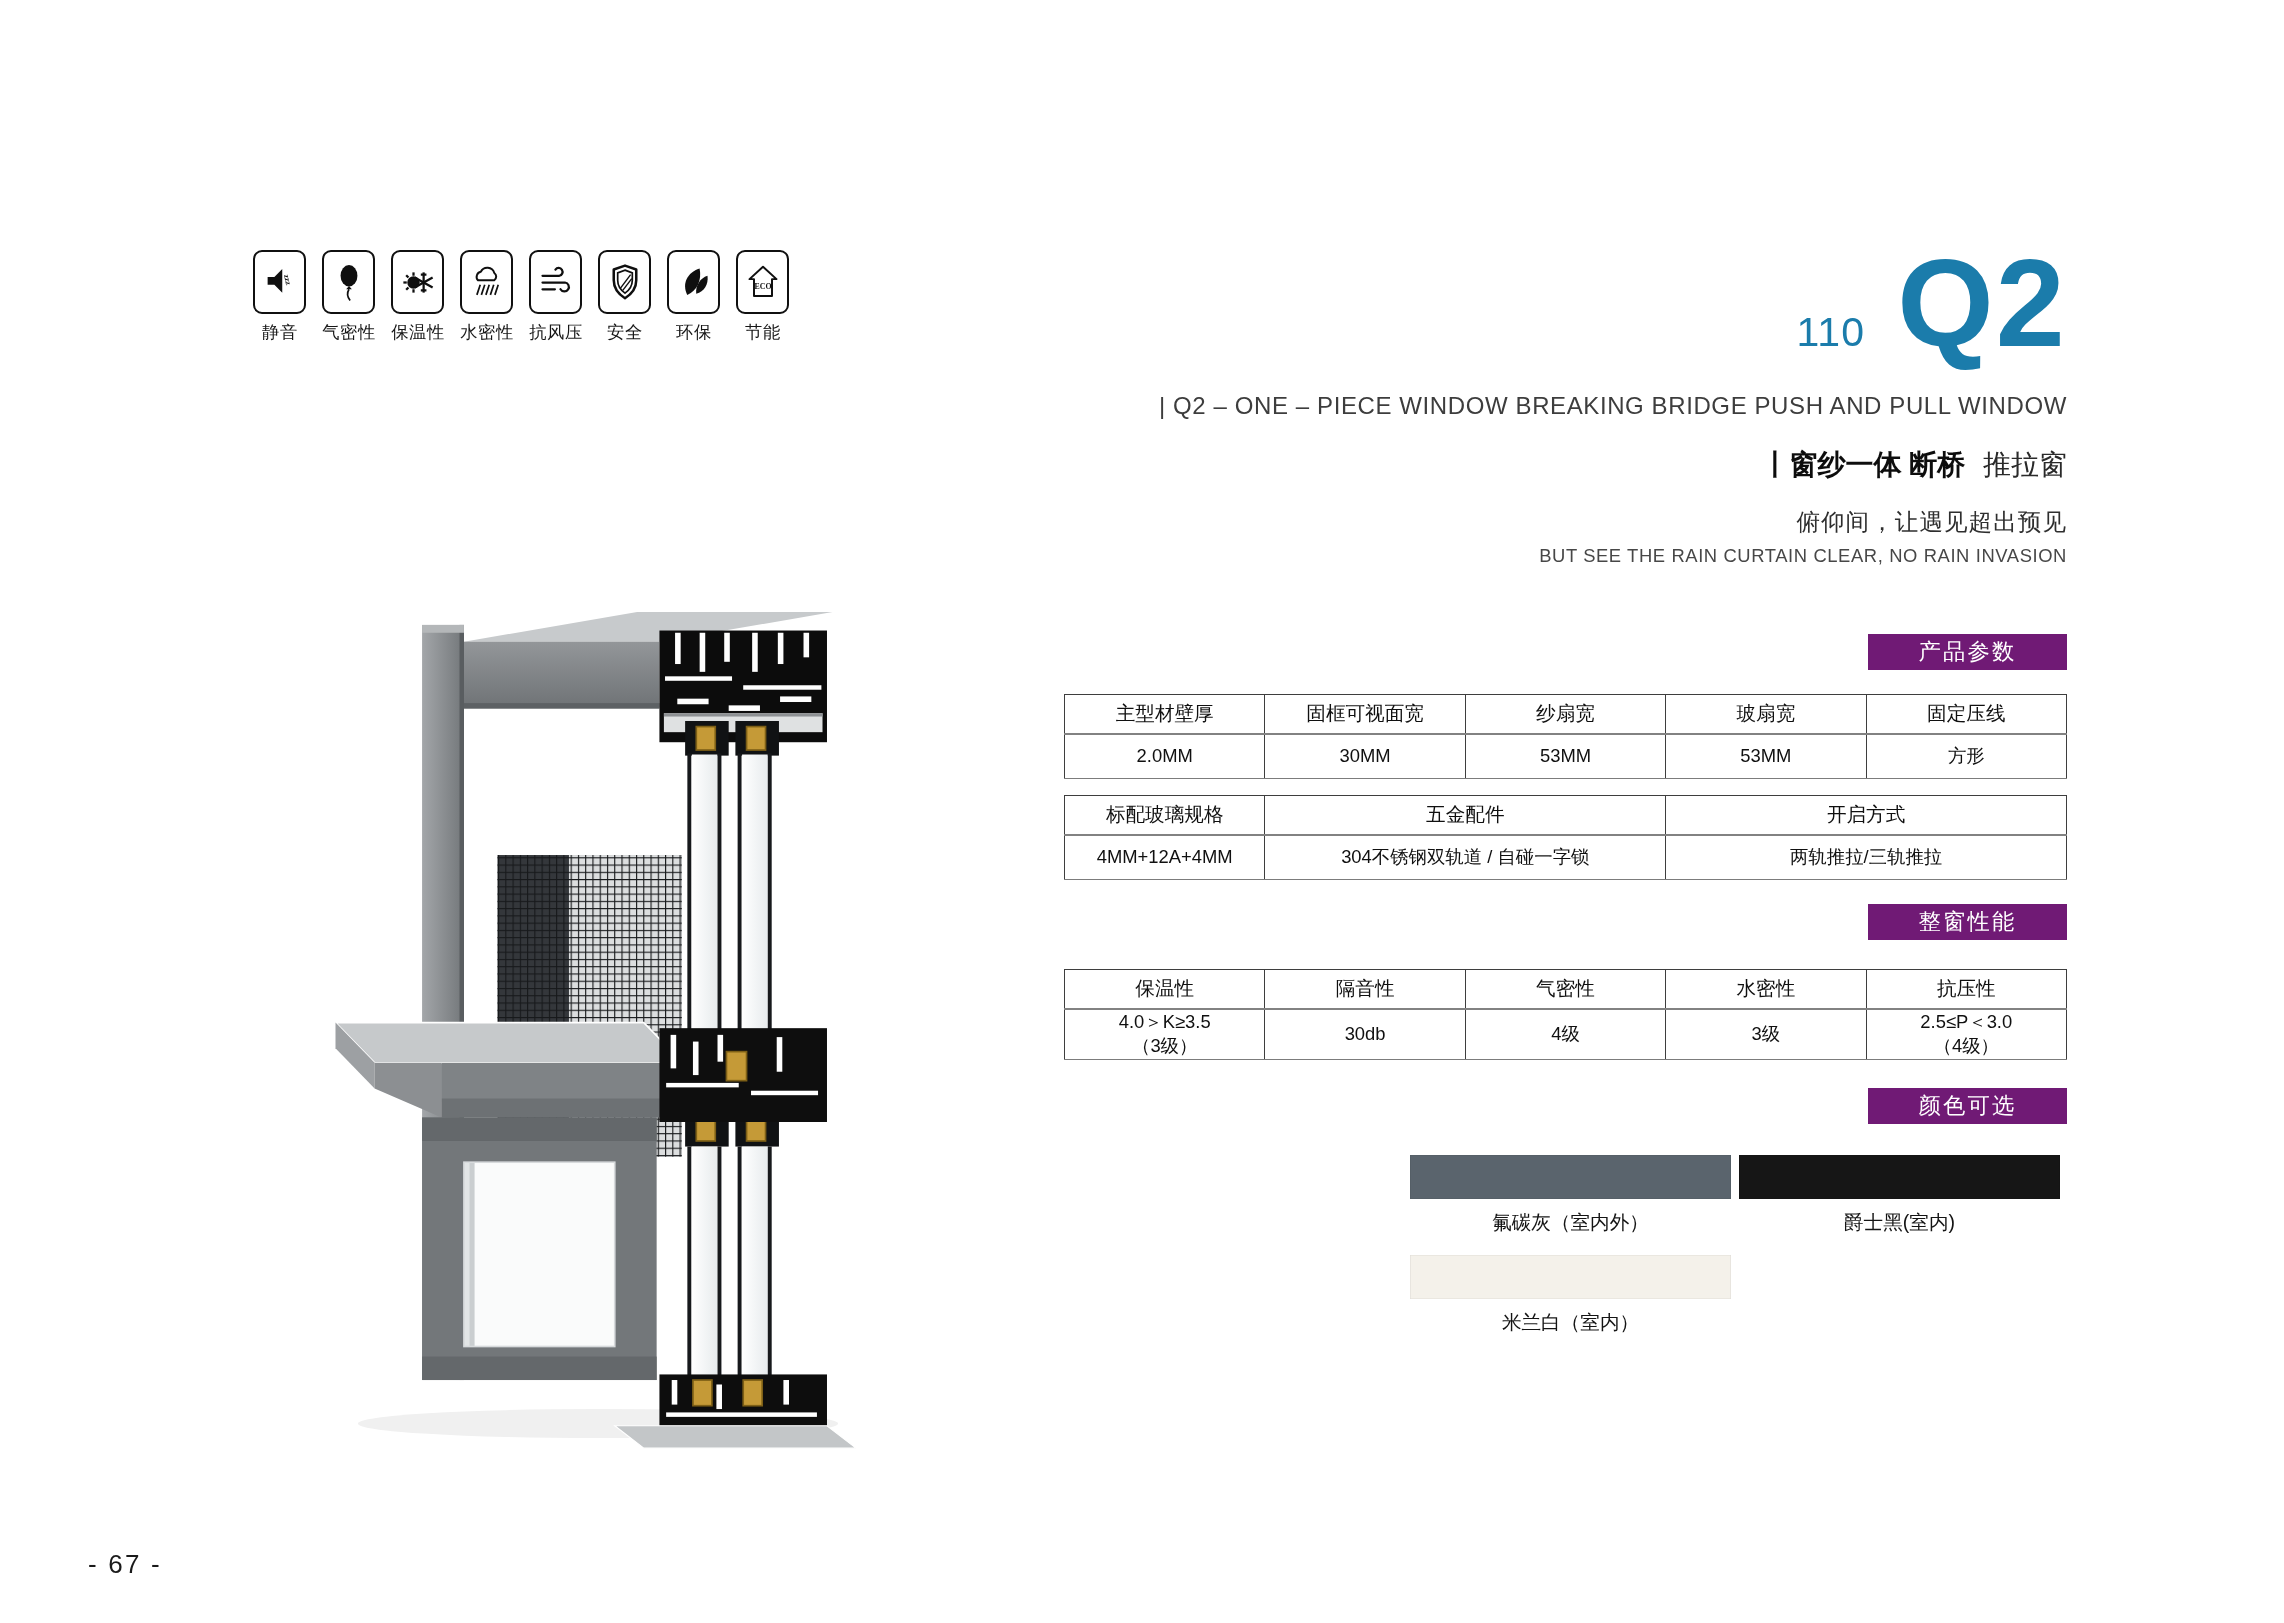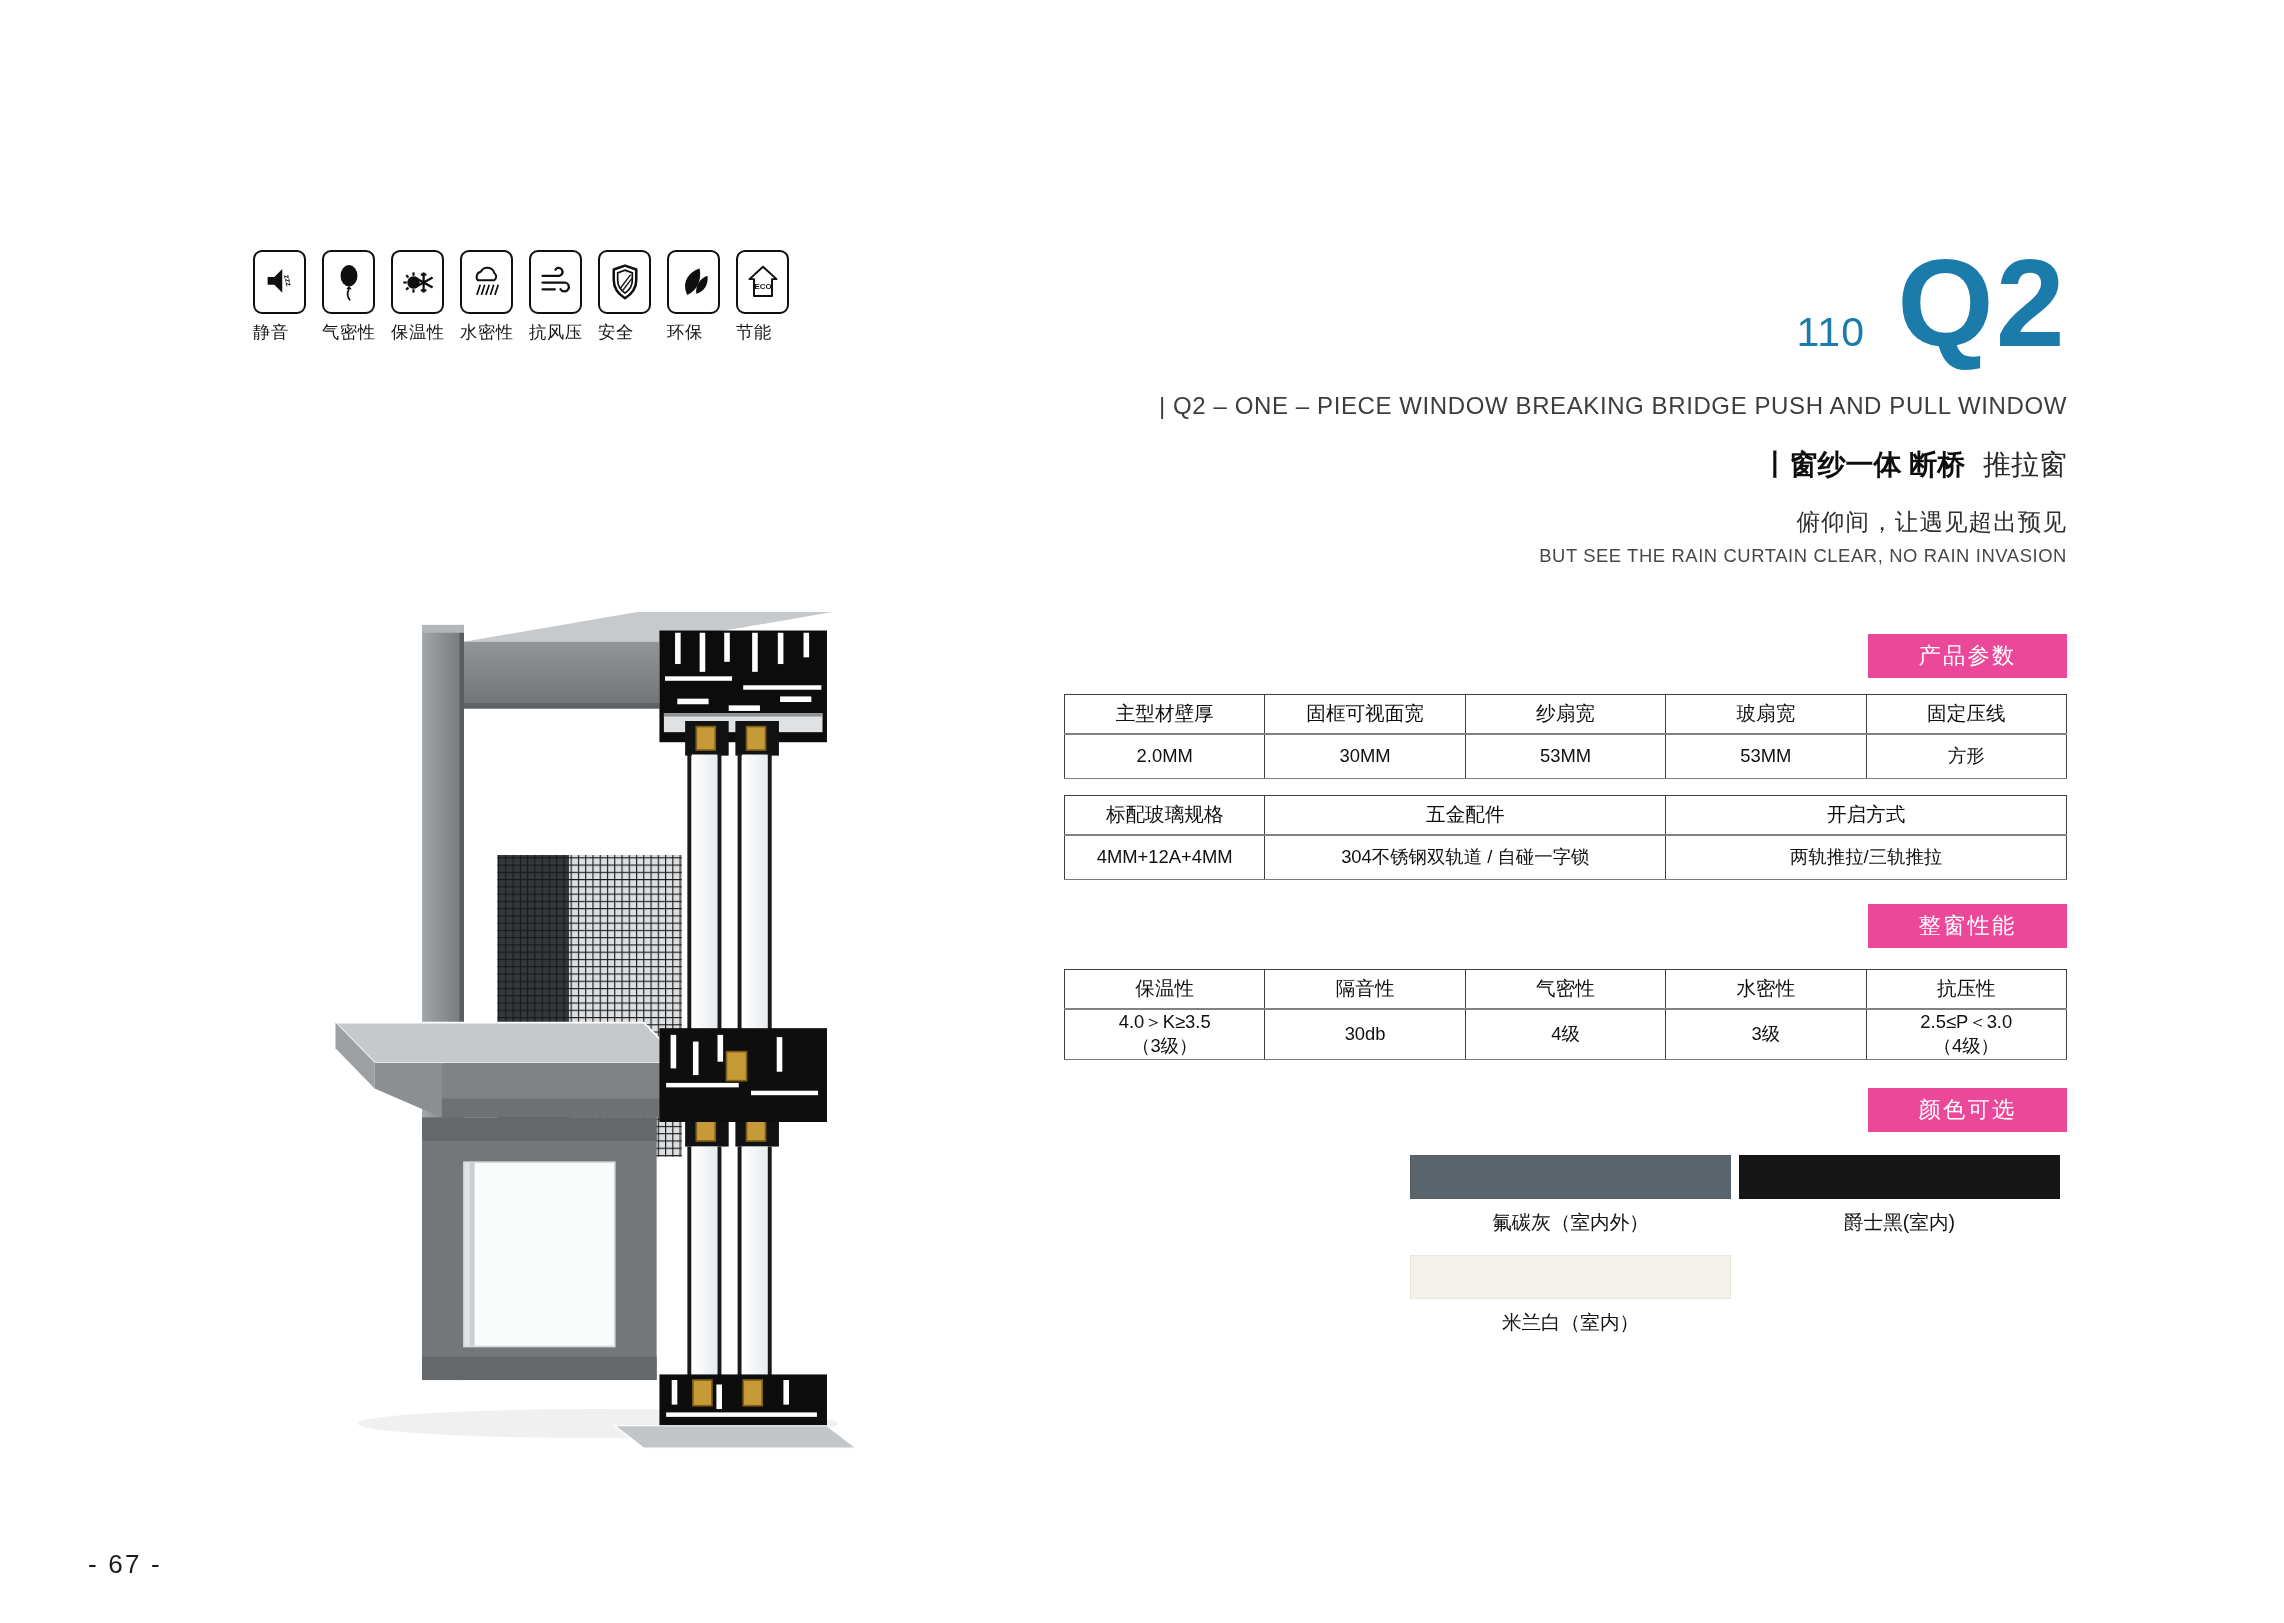--- a/index.html
+++ b/index.html
@@ -2,40 +2,40 @@
 <html style="font-size:9px"><head>
 <meta charset="utf-8">
 <style>
   * { margin:0; padding:0; box-sizing:border-box; }
   html,body { background:#ffffff; }
   body { font-family:"Liberation Sans","DejaVu Sans",sans-serif; color:#111; }
   .page { position:relative; width:2284px; height:1624px; background:#fff; overflow:hidden; }
 
   
   .icons-row { position:absolute; left:253px; top:250px; display:flex; gap:15px; }
-  .icon-cell { width:54px; text-align:left; }
+  .icon-cell { width:54px; text-align:center;font-family:Liberation Serif, serif; }
   .icon-box { width:53px; height:64px; border:2.2px solid #101010; border-radius:9px;
               display:flex; align-items:center; justify-content:center; background:#fff; }
   .icon-box svg { display:block; }
   .icon-label { margin-top:5.6px; font-size:17.3px; color:#161616; letter-spacing:0.6px; white-space:nowrap; }
 
   
   .brand { position:absolute; right:217px; top:241px; display:flex; align-items:baseline; gap:32px; color:#1b7cab; }
   .brand .series { font-size:41px; font-weight:400; letter-spacing:1.1px; }
   .brand .model  { font-size:124px; font-weight:700; line-height:1.0; letter-spacing:2.2px; }
   .title-en { position:absolute; right:217px; top:392px; font-size:24px; font-weight:400;
               color:#3d3d3d; letter-spacing:0.6px; white-space:nowrap; }
   .title-cn { position:absolute; right:217px; top:446px; font-size:28px; white-space:nowrap; }
   .title-cn .b { font-weight:700; color:#0d0d0d; }
   .title-cn .r { font-weight:400; color:#2a2a2a; margin-left:10px; }
   .tagline-cn { position:absolute; right:217px; top:506px; font-size:23.5px; color:#2e2e2e; letter-spacing:1.1px; }
   .tagline-en { position:absolute; right:217px; top:545px; font-size:18.4px; color:#474747; letter-spacing:0.6px; }
 
   
-  .section-label { position:absolute; right:217px; width:199px; height:44px; background:#ec4899;
+  .section-label { position:absolute; right:217px; width:199px; height:36px; background:#701a75;
                    color:#ffffff; font-size:22.3px; letter-spacing:2.2px;
                    display:flex; align-items:center; justify-content:center; }
   .lbl-product { top:634px; }
   .lbl-perf    { top:904px; }
   .lbl-colors  { top:1088px; }
 
   
   table.spec { position:absolute; left:1064px; width:1003px; border-collapse:collapse; table-layout:fixed;
                background:#fff; }
   .t1 { top:694px; }

